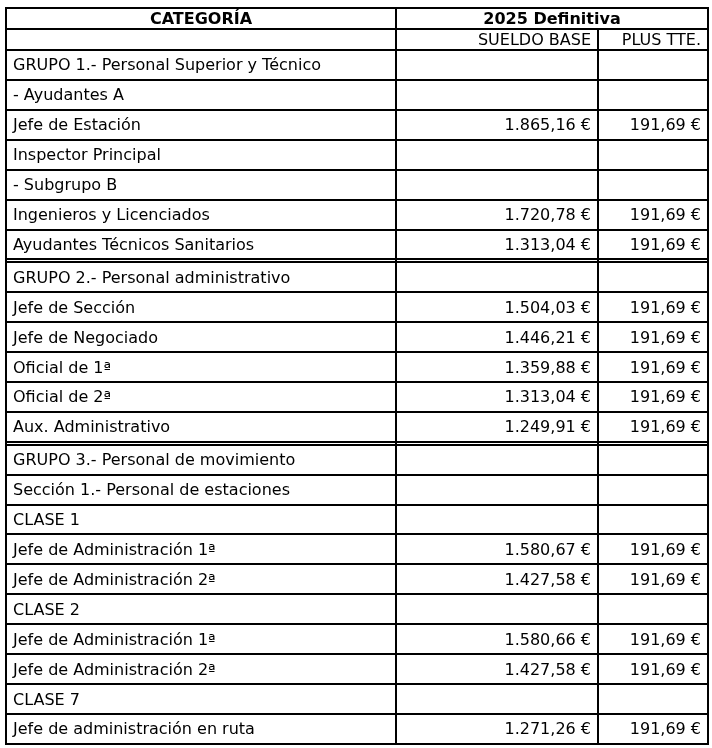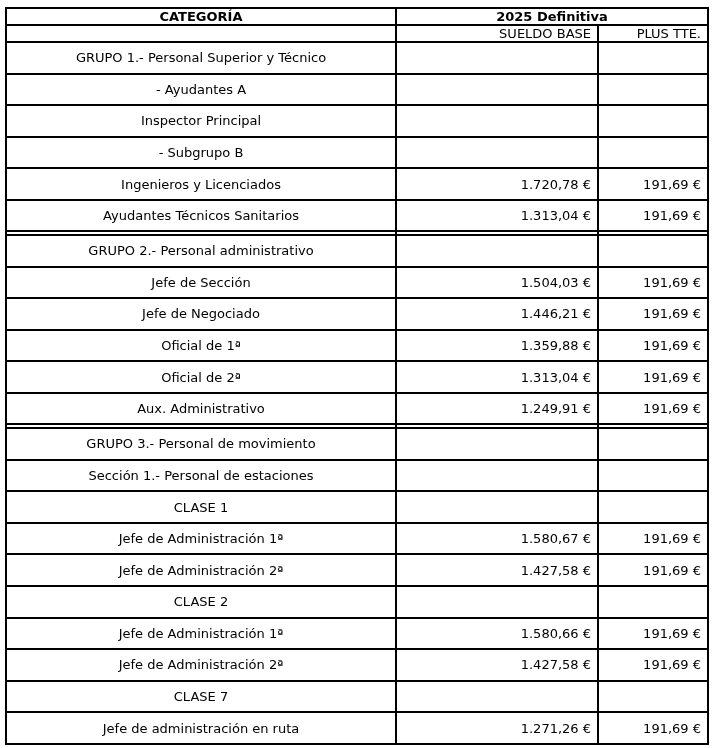--- a/index.html
+++ b/index.html
@@ -14,31 +14,31 @@
   .sheet {
     position: absolute;
     left: 5px;
     top: 7px;
   }
   table.salary {
     border-collapse: collapse;
     table-layout: fixed;
     width: 702px;
     height: 738px;
-    font-size: 13px;
+    font-size: 16px;
   }
   table.salary td {
     border: 2px solid #000000;
     padding: 0 6px;
     vertical-align: middle;
     overflow: hidden;
     white-space: nowrap;
     background: #ffffff;
   }
-  td.label-cell { text-align: center; padding-left: 4px; border-radius: 10px; }
+  td.label-cell { text-align: left; padding-left: 4px; border-radius: 10px; }
   td.num       { text-align: right; padding-right: 9px; }
   td.center    { text-align: center; }
   .bold   { font-weight: bold; }
   .italic { }
 </style>
 </head>
 <body>
 
 <div class="sheet">
   <table class="salary">
@@ -64,20 +64,25 @@
     <td class="num"></td>
     <td class="num"></td>
   </tr>
 
   <tr>
     <td class="label-cell">- Ayudantes A</td>
     <td class="num"></td>
     <td class="num"></td>
   </tr>
 
+  <tr>
+    <td class="label-cell">Jefe de Estación</td>
+    <td class="num">1.865,16 €</td>
+    <td class="num">191,69 €</td>
+  </tr>
 
   <tr>
     <td class="label-cell">Inspector Principal</td>
     <td class="num"></td>
     <td class="num"></td>
   </tr>
 
   <tr>
     <td class="label-cell">- Subgrupo B</td>
     <td class="num"></td>

